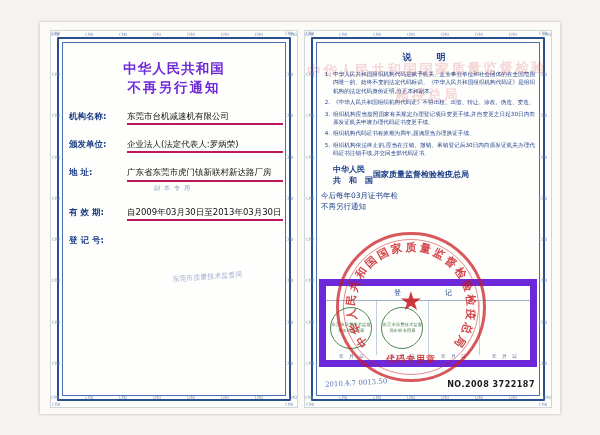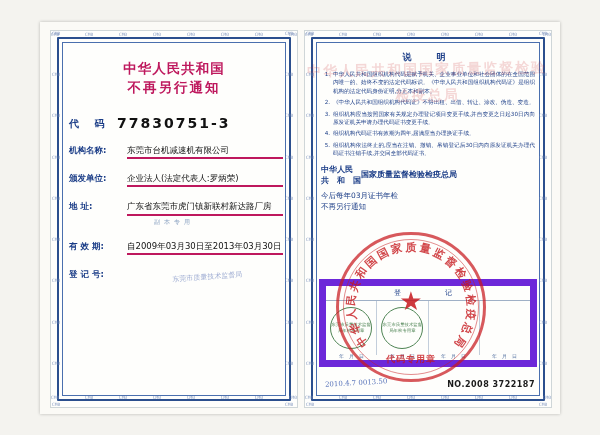--- a/index.html
+++ b/index.html
@@ -49,21 +49,21 @@
     font-size:4.5px;color:#6f87b6;
     font-family:"DejaVu Sans Mono","Liberation Mono",monospace;
   }
   .tile{opacity:.85;}
   .inner{
     position:absolute;inset:14px;
     overflow:hidden;
   }
   
   .title{
-    text-align:center;color:#be185d;font-weight:bold;
+    text-align:center;color:#6d28d9;font-weight:bold;
     font-size:13.5px;line-height:19px;letter-spacing:1px;
     margin-top:14px;
   }
   .title .l2{letter-spacing:2px;}
   .code-row{
     display:flex;align-items:flex-end;margin-top:18px;padding-left:4px;
   }
   .code-label{
     color:#1b3d87;font-size:10px;font-weight:bold;letter-spacing:6px;
     width:44px;
@@ -91,21 +91,21 @@
     letter-spacing:8px;margin-top:6px;
   }
   .r-list{
     margin:6px 2px 0 2px;color:#1b3d87;font-size:5.6px;line-height:8.4px;
   }
   .r-item{display:flex;margin-bottom:3px;}
   .r-num{width:9px;flex:none;text-align:right;padding-right:3px;}
   .r-txt{flex:1;text-align:justify;}
   .issuer{
     margin-top:6px;display:flex;align-items:center;font-size:8px;
-    color:#1b3d87;font-weight:bold;line-height:11px;padding-left:2px;
+    color:#1b3d87;font-weight:bold;line-height:11px;padding-left:2px;margin-left:12px;
   }
   .issuer .col1{width:40px;flex:none;}
   .issuer .col2{flex:1;}
   .valid-note{
     color:#1b3d87;font-size:7.5px;line-height:11px;margin-top:4px;padding-left:2px;
   }
   .reg-box{
     position:absolute;left:14px;right:14px;bottom:40px;height:74px;
     border:7px solid #6d28d9;
   }
@@ -235,24 +235,20 @@
           <span class="tile">CM0</span>
           <span class="tile">CM0</span>
       </div>
 
       <div class="inner">
         <div class="title">
           <div>中华人民共和国</div>
           <div class="l2">不再另行通知</div>
         </div>
 
-        <div class="code-row">
-          <div class="code-label">代  码</div>
-          <div class="code-val">77830751-3</div>
-        </div>
 
         <div class="field">
           <div class="f-label">机构名称:</div>
           <div class="f-val">东莞市台机减速机有限公司</div>
         </div>
 
         <div class="field">
           <div class="f-label">颁发单位:</div>
           <div class="f-val">企业法人(法定代表人:罗炳荣)</div>
         </div>

